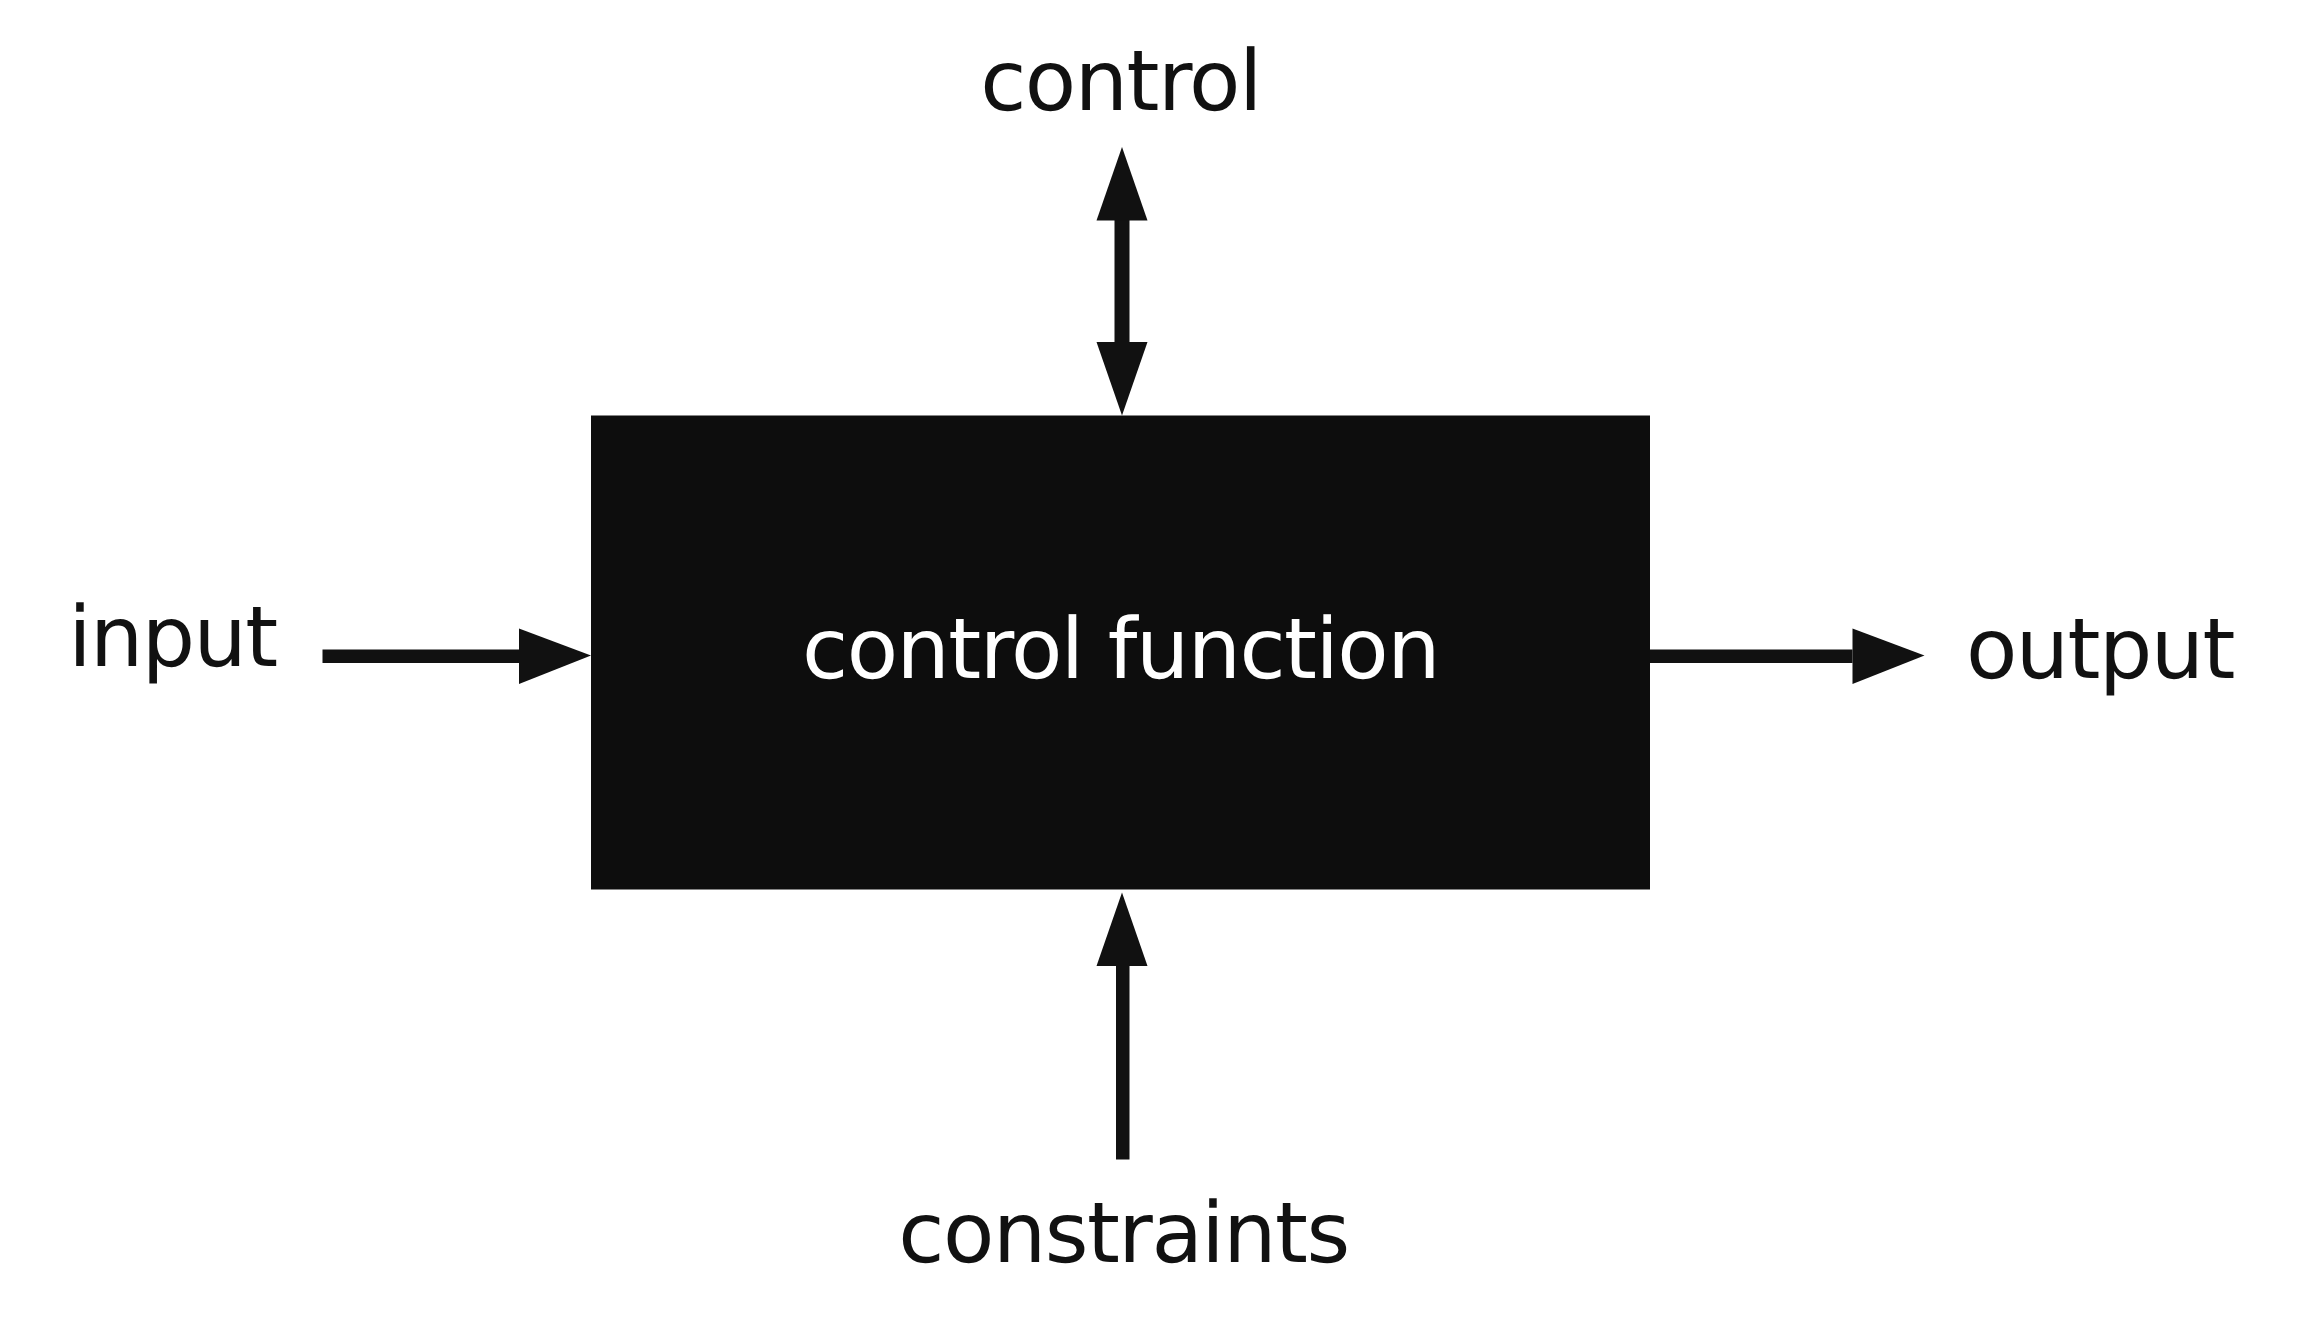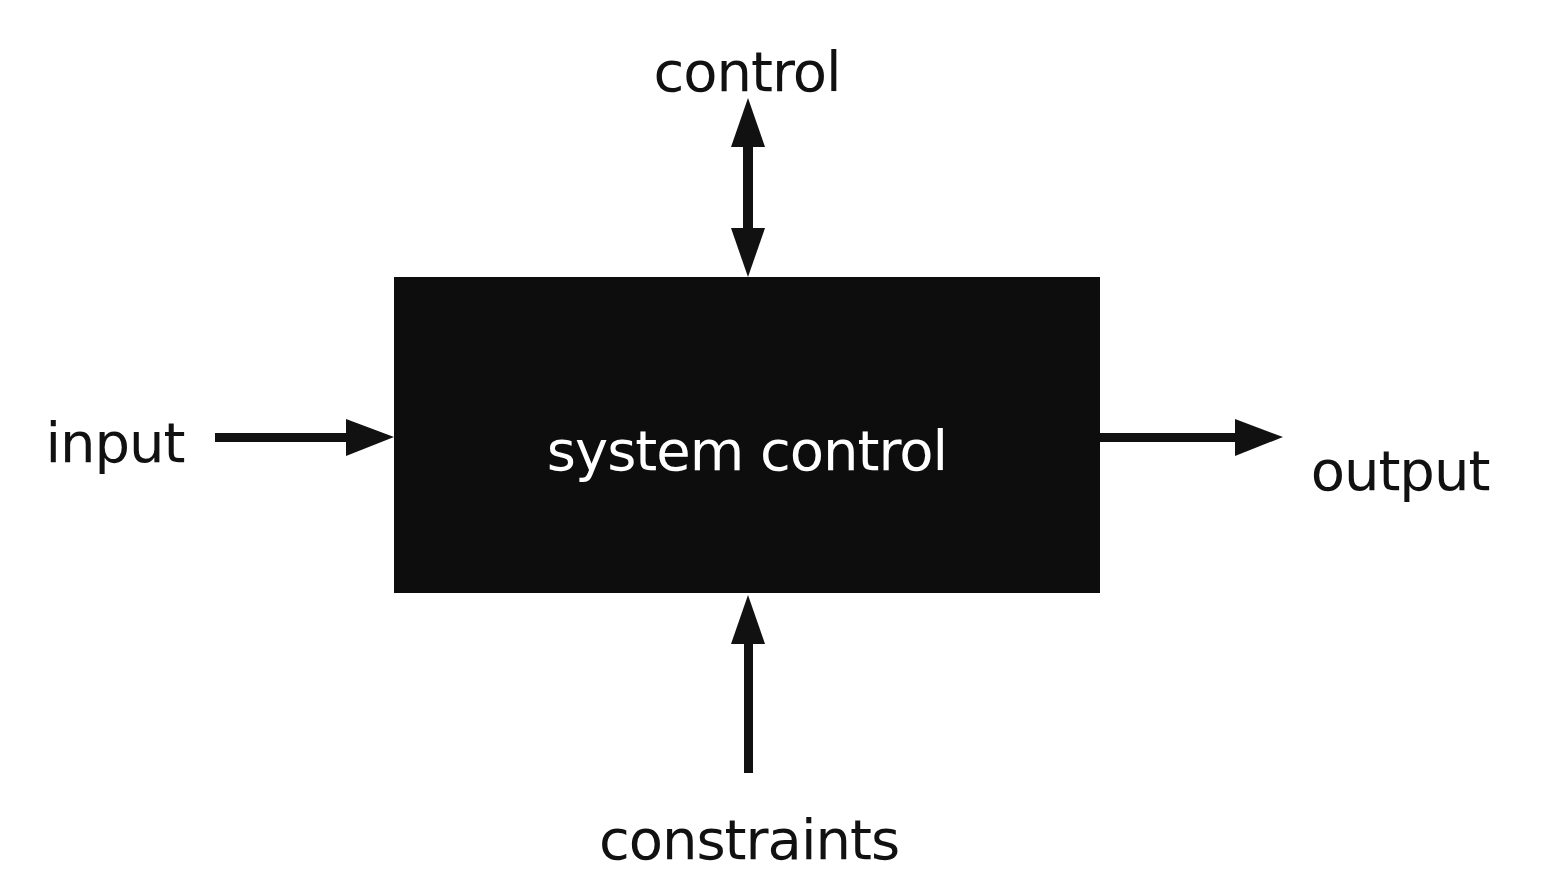--- a/index.html
+++ b/index.html
@@ -21,21 +21,20 @@
     top: 0;
   }
   .label {
     position: absolute;
     transform: translate(-50%, -50%);
     font-size: 56px;
     line-height: 1;
     color: #111111;
     white-space: nowrap;
     letter-spacing: -1px;
-    margin-top: 17px;
   }
   .box-label {
     color: #ffffff;
   }
 </style>
 </head>
 <body>
 
 <div class="canvas">
 
@@ -62,19 +61,19 @@
     <g>
       <rect x="744" y="640" width="9" height="133" fill="#111111"></rect>
       <polygon points="748,595 731,644 765,644" fill="#111111"></polygon>
     </g>
   </svg>
 
   <div class="label" style="left:747px; top:55px;">control</div>
 
   <div class="label" style="left:115px; top:426px;">input</div>
 
-  <div class="label" style="left:1400px; top:454px;">output</div>
+  <div class="label" style="left:1400px; top:434px;">output</div>
 
   <div class="label" style="left:749px; top:823px;text-align:right;">constraints</div>
 
-  <div class="label box-label" style="left:747px; top:434px;">system control</div>
+  <div class="label box-label" style="left:747px; top:434px;">control function</div>
 
 </div>
 
 </body></html>

